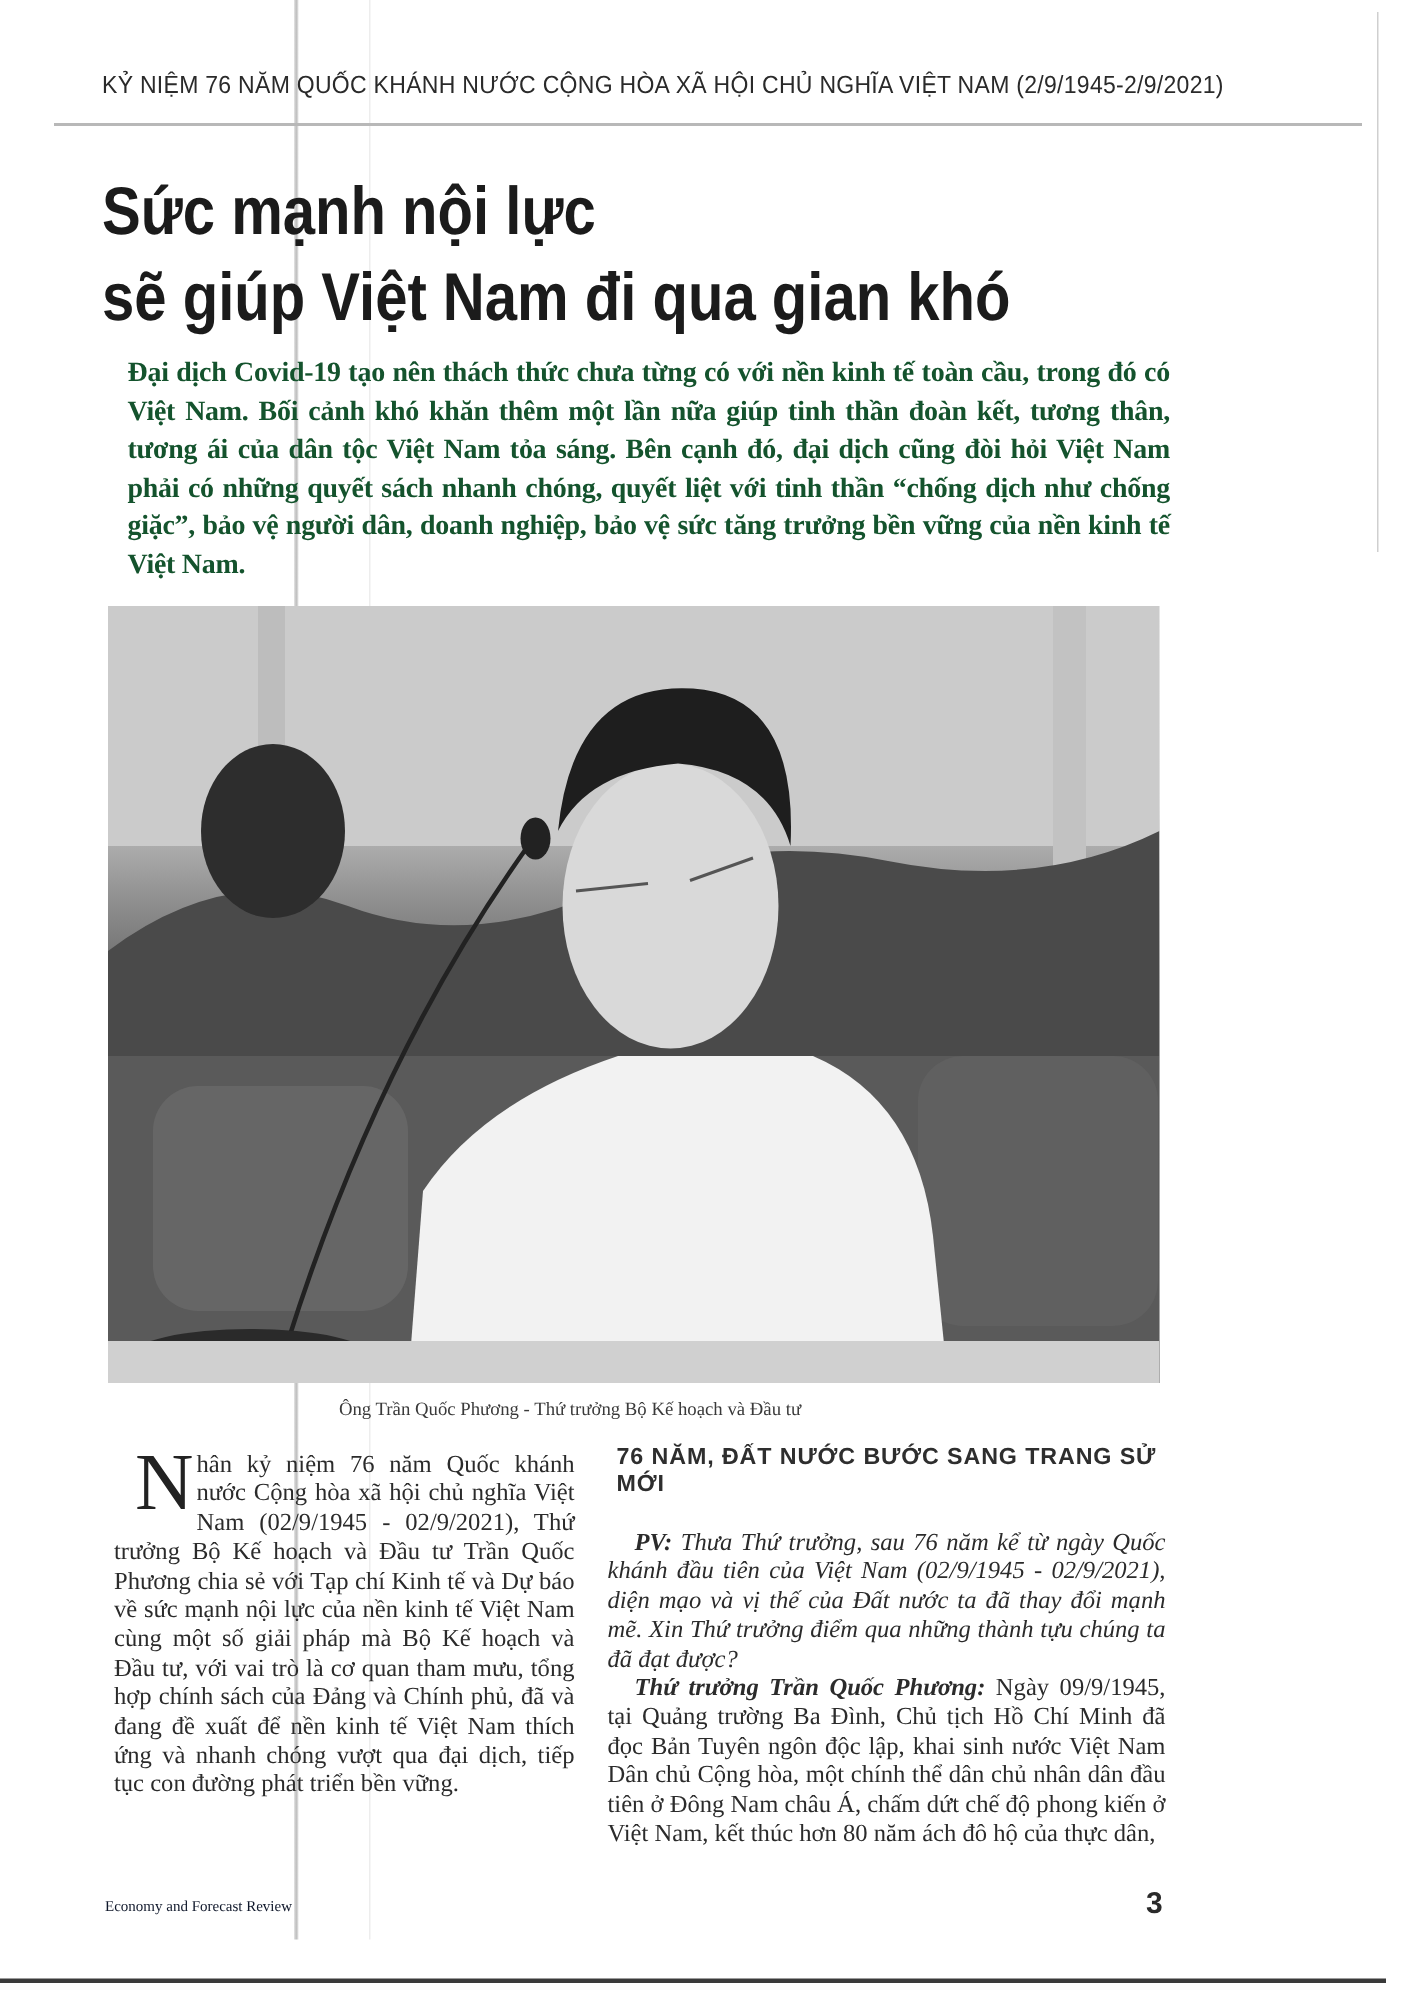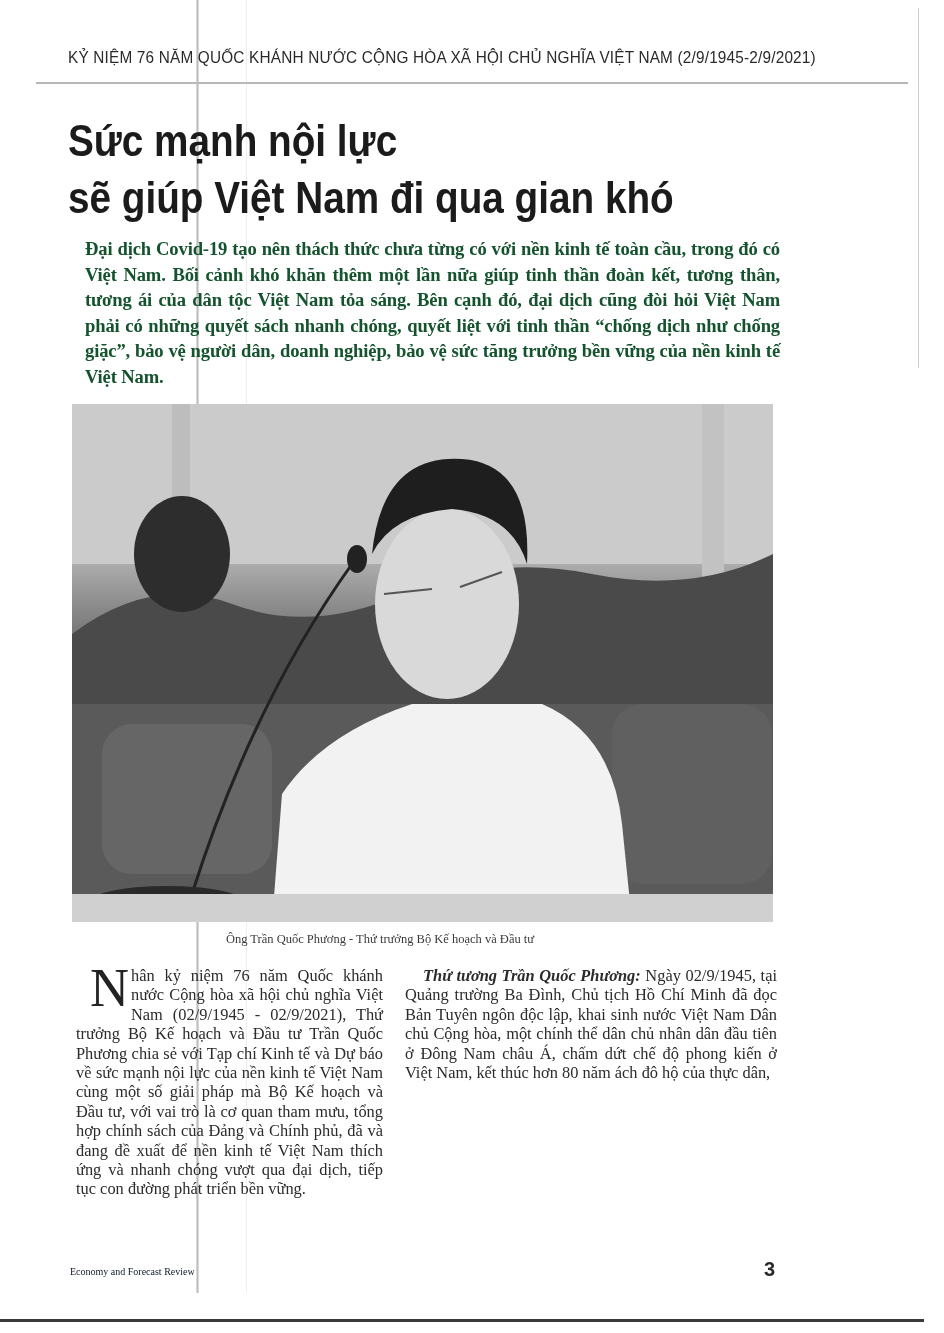--- a/index.html
+++ b/index.html
@@ -112,18 +112,20 @@
 </div>
 
 <div class="caption">Ông Trần Quốc Phương - Thứ trưởng Bộ Kế hoạch và Đầu tư</div>
 
 <div class="col left">
   <span class="dropcap">N</span>
   <span>hân kỷ niệm 76 năm Quốc khánh nước Cộng hòa xã hội chủ nghĩa Việt Nam (02/9/1945 - 02/9/2021), Thứ trưởng Bộ Kế hoạch và Đầu tư Trần Quốc Phương chia sẻ với Tạp chí Kinh tế và Dự báo về sức mạnh nội lực của nền kinh tế Việt Nam cùng một số giải pháp mà Bộ Kế hoạch và Đầu tư, với vai trò là cơ quan tham mưu, tổng hợp chính sách của Đảng và Chính phủ, đã và đang đề xuất để nền kinh tế Việt Nam thích ứng và nhanh chóng vượt qua đại dịch, tiếp tục con đường phát triển bền vững.</span>
 </div>
 
 <div class="col right">
-  <p class="a"><b>Thứ tương Trần Quốc Phương:</b><span> Ngày 02/9/1945, tại Quảng trường Ba Đình, Chủ tịch Hồ Chí Minh đã đọc Bản Tuyên ngôn độc lập, khai sinh nước Việt Nam Dân chủ Cộng hòa, một chính thể dân chủ nhân dân đầu tiên ở Đông Nam châu Á, chấm dứt chế độ phong kiến ở Việt Nam, kết thúc hơn 80 năm ách đô hộ của thực dân,</span></p>
+  <div class="section-head">76 NĂM, ĐẤT NƯỚC BƯỚC SANG TRANG SỬ MỚI</div>
+  <p class="q"><b>PV:</b><span> Thưa Thứ trưởng, sau 76 năm kể từ ngày Quốc khánh đầu tiên của Việt Nam (02/9/1945 - 02/9/2021), diện mạo và vị thế của Đất nước ta đã thay đổi mạnh mẽ. Xin Thứ trưởng điểm qua những thành tựu chúng ta đã đạt được?</span></p>
+  <p class="a"><b>Thứ trưởng Trần Quốc Phương:</b><span> Ngày 09/9/1945, tại Quảng trường Ba Đình, Chủ tịch Hồ Chí Minh đã đọc Bản Tuyên ngôn độc lập, khai sinh nước Việt Nam Dân chủ Cộng hòa, một chính thể dân chủ nhân dân đầu tiên ở Đông Nam châu Á, chấm dứt chế độ phong kiến ở Việt Nam, kết thúc hơn 80 năm ách đô hộ của thực dân,</span></p>
 </div>
 
 <div class="footer-journal">Economy and Forecast Review</div>
 <div class="page-num">3</div>
 <div class="bottom-rule"></div>
 
 </body></html>

